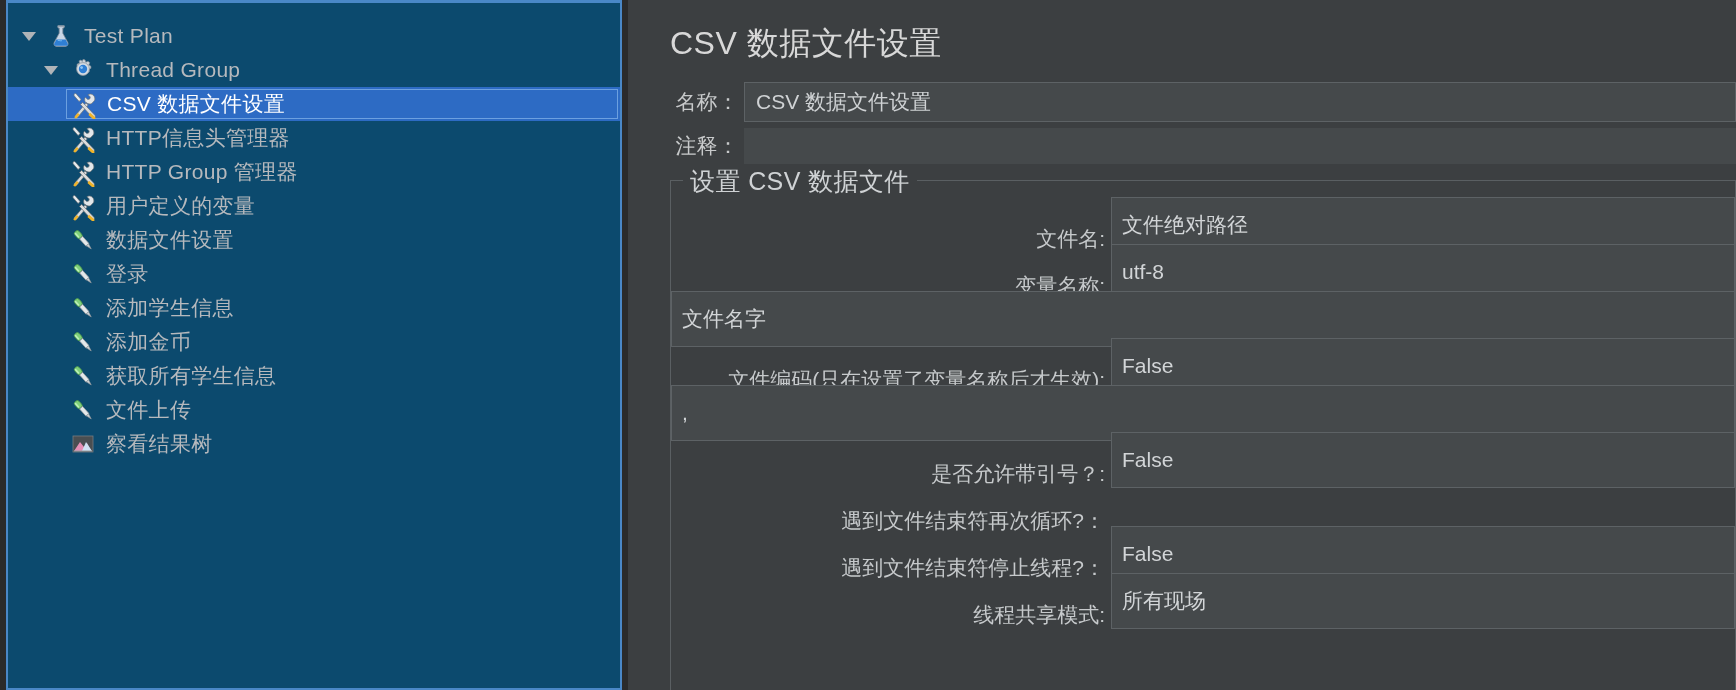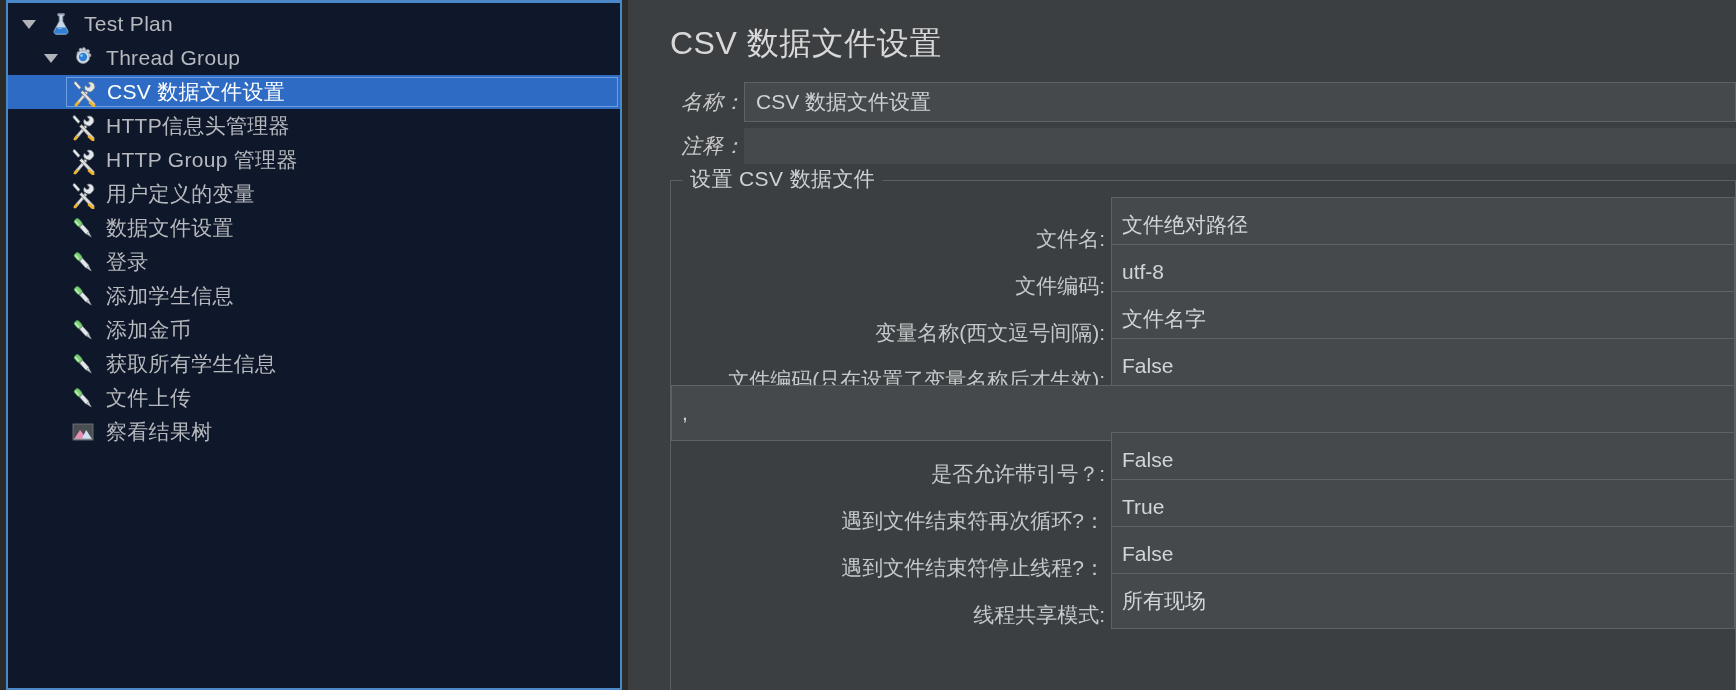--- a/index.html
+++ b/index.html
@@ -22,22 +22,22 @@
   .tree-focus{
     position:absolute;left:6px;top:0;right:6px;bottom:0;
     border:2px solid #4a88c7;
     border-top:3px solid #4a88c7;
     background:#3c3f41;
     box-sizing:border-box;
     overflow:hidden;
   }
   .tree-inner{
     position:absolute;left:0;top:0;right:0;bottom:0;
-    background:#0f172a;
-    padding-top:4px;
+    background:#0c4a6e;
+    padding-top:16px;
     box-sizing:border-box;
     overflow:hidden;
   }
   .node{
     display:flex;align-items:center;
     height:34px;
     box-sizing:border-box;
     white-space:nowrap;
     color:#b6b9bd;
     font-size:21px;
@@ -82,21 +82,21 @@
     padding:6px 0 14px 4px;
     letter-spacing:0.5px;
   }
   .meta-row{
     display:flex;align-items:center;
     height:44px;
     padding-left:4px;
   }
   .meta-label{
     color:#c8cacb;font-size:21px;
-    width:74px;flex:0 0 74px;text-align:right;font-style:italic;
+    width:74px;flex:0 0 74px;text-align:center;
   }
   .meta-field{
     flex:1 1 auto;height:40px;
     background:#45494b;
     border:1px solid #5d6265;
     box-sizing:border-box;
     display:flex;align-items:center;
     padding-left:11px;
     color:#cfd2d4;font-size:21px;
     margin-right:0;
@@ -112,21 +112,21 @@
     border:1px solid #5a5f62;
     border-top:1px solid #5a5f62;
     box-sizing:border-box;
     padding:18px 0 0 0;
     height:520px;
   }
   .groupbox-title{
     position:absolute;top:-16px;left:12px;
     background:#3c3f41;
     padding:0 7px;
-    color:#cfd2d4;font-size:21px;
+    color:#cfd2d4;font-size:25px;
     letter-spacing:0.4px;
   }
   .form-row{
     display:flex;align-items:flex-end;
     height:44px;
     margin-bottom:3px;
   }
   .form-label{
     flex:0 0 440px;width:440px;
     text-align:right;
@@ -397,41 +397,39 @@
 
     <div class="groupbox">
       <div class="groupbox-title">设置 CSV 数据文件</div>
       <div id="form-rows">
           <div class="spacer-row"></div>
           <div class="form-row">
             <div class="form-label">文件名:</div>
             <div class="form-input">文件绝对路径</div>
           </div>
           <div class="form-row">
-            <div class="form-label">文件编码:</div>
+            <div class="form-label">变量名称:</div>
             <div class="form-input">utf-8</div>
           </div>
           <div class="form-row">
-            <div class="form-label">变量名称(西文逗号间隔):</div>
             <div class="form-input">文件名字</div>
           </div>
           <div class="form-row">
             <div class="form-label">文件编码(只在设置了变量名称后才生效):</div>
             <div class="form-input">False</div>
           </div>
           <div class="form-row">
             <div class="form-input">,</div>
           </div>
           <div class="form-row">
             <div class="form-label">是否允许带引号？:</div>
             <div class="form-input">False</div>
           </div>
           <div class="form-row">
             <div class="form-label">遇到文件结束符再次循环?：</div>
-            <div class="form-input">True</div>
           </div>
           <div class="form-row">
             <div class="form-label">遇到文件结束符停止线程?：</div>
             <div class="form-input">False</div>
           </div>
           <div class="form-row">
             <div class="form-label">线程共享模式:</div>
             <div class="form-input">所有现场</div>
           </div>
         </div>

